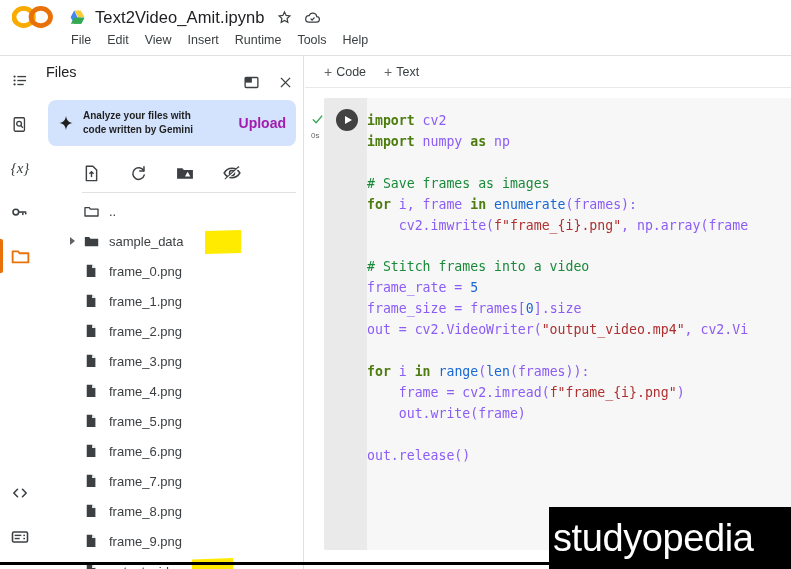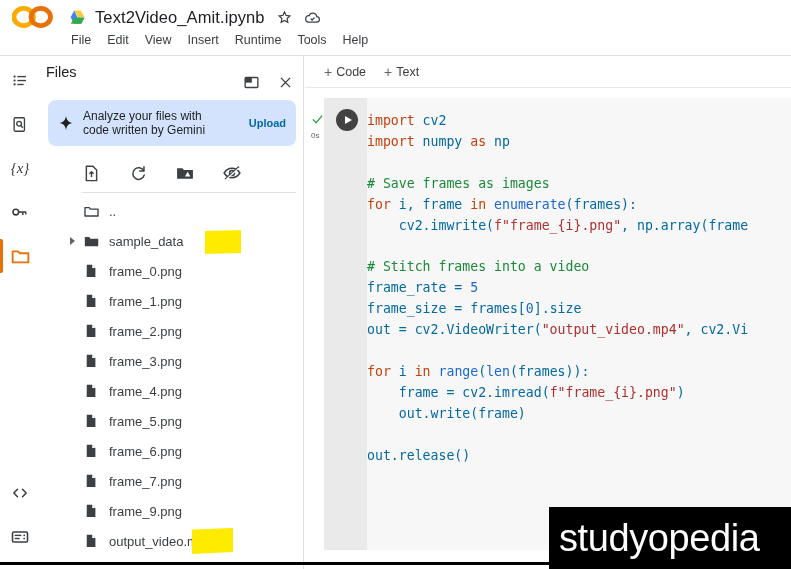--- a/index.html
+++ b/index.html
@@ -44,22 +44,22 @@
   .files-header { position:absolute; left:0; top:8px; width:264px; height:32px; display:flex; }
   .files-title { font-size: 14.5px; color:#202124; margin-left: 6px; }
   .files-header-actions { position:absolute; right: 6px; top: 5px; display:flex; align-items:center; gap: 8px; }
   .hdr-icon-btn { width:26px; height:26px; display:flex; align-items:center; justify-content:center; }
 
   .gemini-banner {
     position:absolute; left: 8px; top: 44px; width: 248px; height: 46px;
     background: #d3e3fd; border-radius: 8px; display:flex; align-items:center; padding: 0 10px;
   }
   .gem-spark { width: 16px; height: 16px; flex:none; margin-right: 9px; }
-  .gem-text { font-size: 12px; line-height: 14px; color: #1f1f1f; flex: 1; }
-  .gem-upload { font-size: 11px; color: #0369a1; font-weight: bold; margin-left: 6px; white-space:nowrap; }
+  .gem-text { font-size: 10px; line-height: 14px; color: #1f1f1f; flex: 1; font-weight: bold; }
+  .gem-upload { font-size: 14px; color: #a21caf; font-weight: bold; margin-left: 6px; white-space:nowrap; }
 
   .files-toolbar { position:absolute; left: 40px; top: 100px; width: 200px; height: 34px; display:flex; align-items:center; gap: 25px; }
   .tb-icon { width: 22px; height: 22px; display:flex; align-items:center; justify-content:center; }
   .files-toolbar-rule { position:absolute; left: 42px; top: 136px; width: 214px; height:1px; background:#e0e0e0; }
 
   .file-tree { position:absolute; left: 0; top: 140px; width: 264px; }
   .file-row { position: relative; height: 30px; display:flex; align-items:center; padding-left: 42px; }
   .file-row .twisty { position:absolute; left: 30px; top: 11px; width:0; height:0;
     border-left: 5px solid #5f6368; border-top: 4px solid transparent; border-bottom: 4px solid transparent; }
   .file-icon { width: 18px; height: 18px; flex:none; margin-right: 9px; display:flex; align-items:center; justify-content:center;}
@@ -81,31 +81,31 @@
   .code-cell { position:relative; width: 480px; height: 452px; background:#f7f7f7; border-radius: 2px; overflow:hidden; }
   .cell-gutter { position:absolute; left:0; top:0; width: 43px; height: 452px; background:#eaeaea; }
   .run-btn { position:absolute; left: 12px; top: 11px; width: 22px; height: 22px; border-radius:50%; background:#424242;
              display:flex; align-items:center; justify-content:center; }
   .run-tri { width:0;height:0;border-left:7px solid #fff;border-top:4.5px solid transparent;border-bottom:4.5px solid transparent; margin-left:2px;}
   .code-area {
     position:absolute; left: 43px; top: 13px; width: 440px; height: 430px;
     font-family: "DejaVu Sans Mono", "Liberation Mono", monospace;
     font-size: 13.2px; line-height: 20.9px; white-space: pre; overflow: hidden; color:#202124;
   }
-  .k  { color:#c2410c; }   
+  .k  { color:#4d7c0f;font-weight:bold; }   
   .cm { color:#1a8a38;text-align:center; }   
   .st { color:#b03030; }   
   .fn { color:#1967d2; }   
   .nu { color:#1967d2; }   
-  .pl { color:#0369a1;text-align:center; }   
+  .pl { color:#8b5cf6;text-align:center; }   
 
   
   .watermark {
     position:absolute; left: 549px; top: 507px; width: 242px; height: 62px;
-    background:#000; display:flex; align-items:center; justify-content:flex-start; padding-left: 10px;
+    background:#000; display:flex; align-items:center; justify-content:flex-start; padding-left: 4px;
   }
   .watermark span { color:#fff; font-size: 38px; font-family:"Liberation Sans", sans-serif; letter-spacing:-0.4px; }
   .bottom-rule { position:absolute; left:0; top:562px; width: 549px; height: 3px; background:#000; }
 </style>
 </head>
 <body>
 
 <div id="app">
 
   <div class="topbar">
@@ -358,20 +358,29 @@
           </span>
           <span class="file-name">frame_7.png</span>
         </div>
         <div class="file-row">
           <span class="file-icon">
             <svg viewBox="0 0 24 24" width="16" height="16">
               <path d="M5.6 2.6h8.2L18.6 7.4V21H5.6z" fill="#3c4043"></path>
               <path d="M13.8 2.6 L18.6 7.4 H13.8 Z" fill="#fff"></path>
             </svg>
           </span>
+          <span class="file-name">frame_8.png</span>
+        </div>
+        <div class="file-row">
+          <span class="file-icon">
+            <svg viewBox="0 0 24 24" width="16" height="16">
+              <path d="M5.6 2.6h8.2L18.6 7.4V21H5.6z" fill="#3c4043"></path>
+              <path d="M13.8 2.6 L18.6 7.4 H13.8 Z" fill="#fff"></path>
+            </svg>
+          </span>
           <span class="file-name">frame_9.png</span>
         </div>
         <div class="file-row">
           <span class="file-icon">
             <svg viewBox="0 0 24 24" width="16" height="16">
               <path d="M5.6 2.6h8.2L18.6 7.4V21H5.6z" fill="#3c4043"></path>
               <path d="M13.8 2.6 L18.6 7.4 H13.8 Z" fill="#fff"></path>
             </svg>
           </span>
           <span class="file-name">output_video.mp4</span>

